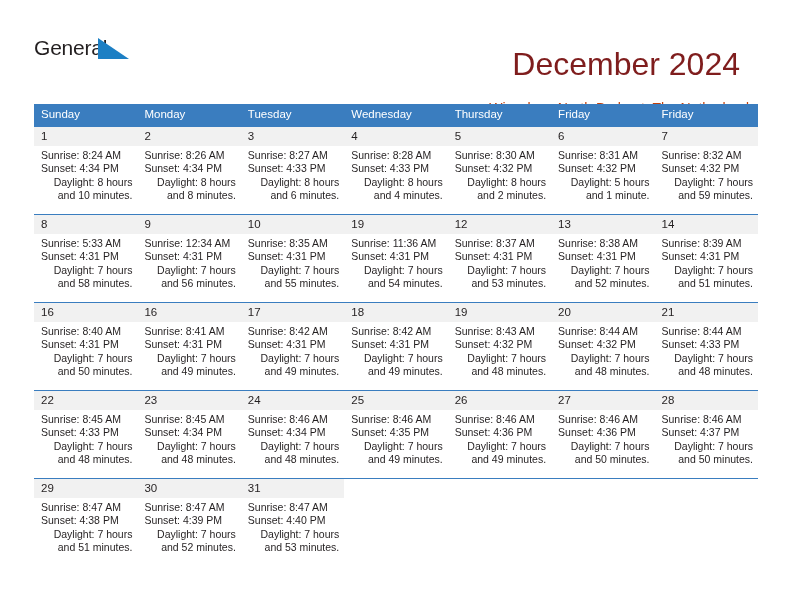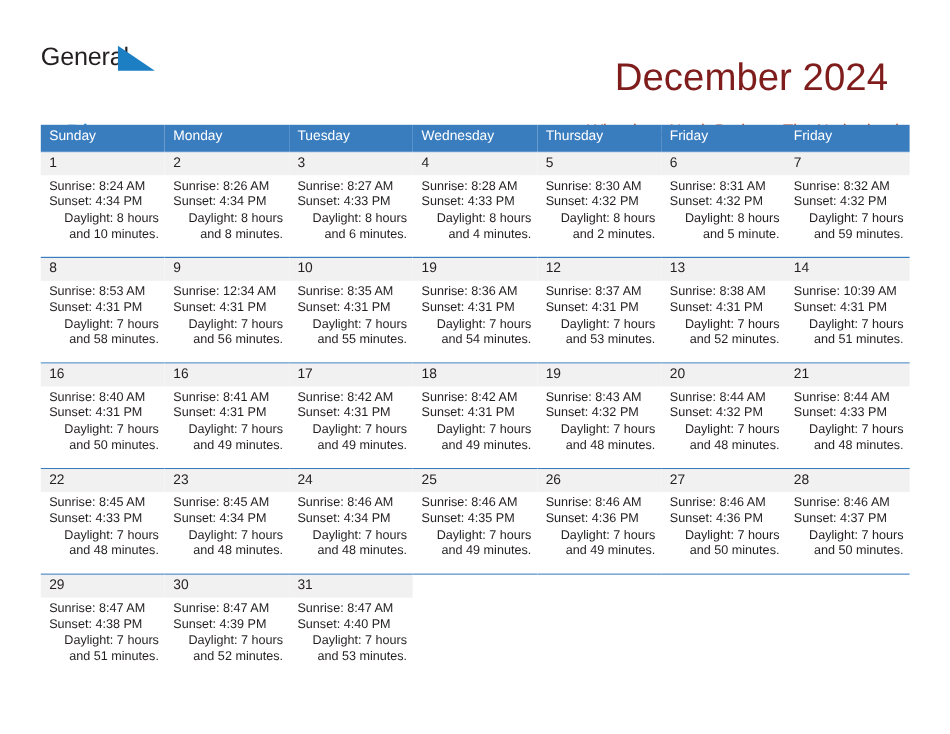--- a/index.html
+++ b/index.html
@@ -237,41 +237,41 @@
                 <div class="wrap2">Daylight: 8 hours and 2 minutes.</div>
               </div>
             </div>
           </td>
           <td>
             <div class="cell">
               <span class="daynum">6</span>
               <div class="details">
                 <div>Sunrise: 8:31 AM</div>
                 <div>Sunset: 4:32 PM</div>
-                <div class="wrap2">Daylight: 8 hours and 5 minute.</div>
+                <div class="wrap2">Daylight: 5 hours and 1 minute.</div>
               </div>
             </div>
           </td>
           <td>
             <div class="cell">
               <span class="daynum">7</span>
               <div class="details">
                 <div>Sunrise: 8:32 AM</div>
                 <div>Sunset: 4:32 PM</div>
                 <div class="wrap2">Daylight: 7 hours and 59 minutes.</div>
               </div>
             </div>
           </td>
         </tr>
         <tr>
           <td>
             <div class="cell">
               <span class="daynum">8</span>
               <div class="details">
-                <div>Sunrise: 8:53 AM</div>
+                <div>Sunrise: 5:33 AM</div>
                 <div>Sunset: 4:31 PM</div>
                 <div class="wrap2">Daylight: 7 hours and 58 minutes.</div>
               </div>
             </div>
           </td>
           <td>
             <div class="cell">
               <span class="daynum">9</span>
               <div class="details">
                 <div>Sunrise: 12:34 AM</div>
@@ -287,21 +287,21 @@
                 <div>Sunrise: 8:35 AM</div>
                 <div>Sunset: 4:31 PM</div>
                 <div class="wrap2">Daylight: 7 hours and 55 minutes.</div>
               </div>
             </div>
           </td>
           <td>
             <div class="cell">
               <span class="daynum">19</span>
               <div class="details">
-                <div>Sunrise: 8:36 AM</div>
+                <div>Sunrise: 11:36 AM</div>
                 <div>Sunset: 4:31 PM</div>
                 <div class="wrap2">Daylight: 7 hours and 54 minutes.</div>
               </div>
             </div>
           </td>
           <td>
             <div class="cell">
               <span class="daynum">12</span>
               <div class="details">
                 <div>Sunrise: 8:37 AM</div>
@@ -317,21 +317,21 @@
                 <div>Sunrise: 8:38 AM</div>
                 <div>Sunset: 4:31 PM</div>
                 <div class="wrap2">Daylight: 7 hours and 52 minutes.</div>
               </div>
             </div>
           </td>
           <td>
             <div class="cell">
               <span class="daynum">14</span>
               <div class="details">
-                <div>Sunrise: 10:39 AM</div>
+                <div>Sunrise: 8:39 AM</div>
                 <div>Sunset: 4:31 PM</div>
                 <div class="wrap2">Daylight: 7 hours and 51 minutes.</div>
               </div>
             </div>
           </td>
         </tr>
         <tr>
           <td>
             <div class="cell">
               <span class="daynum">16</span>

